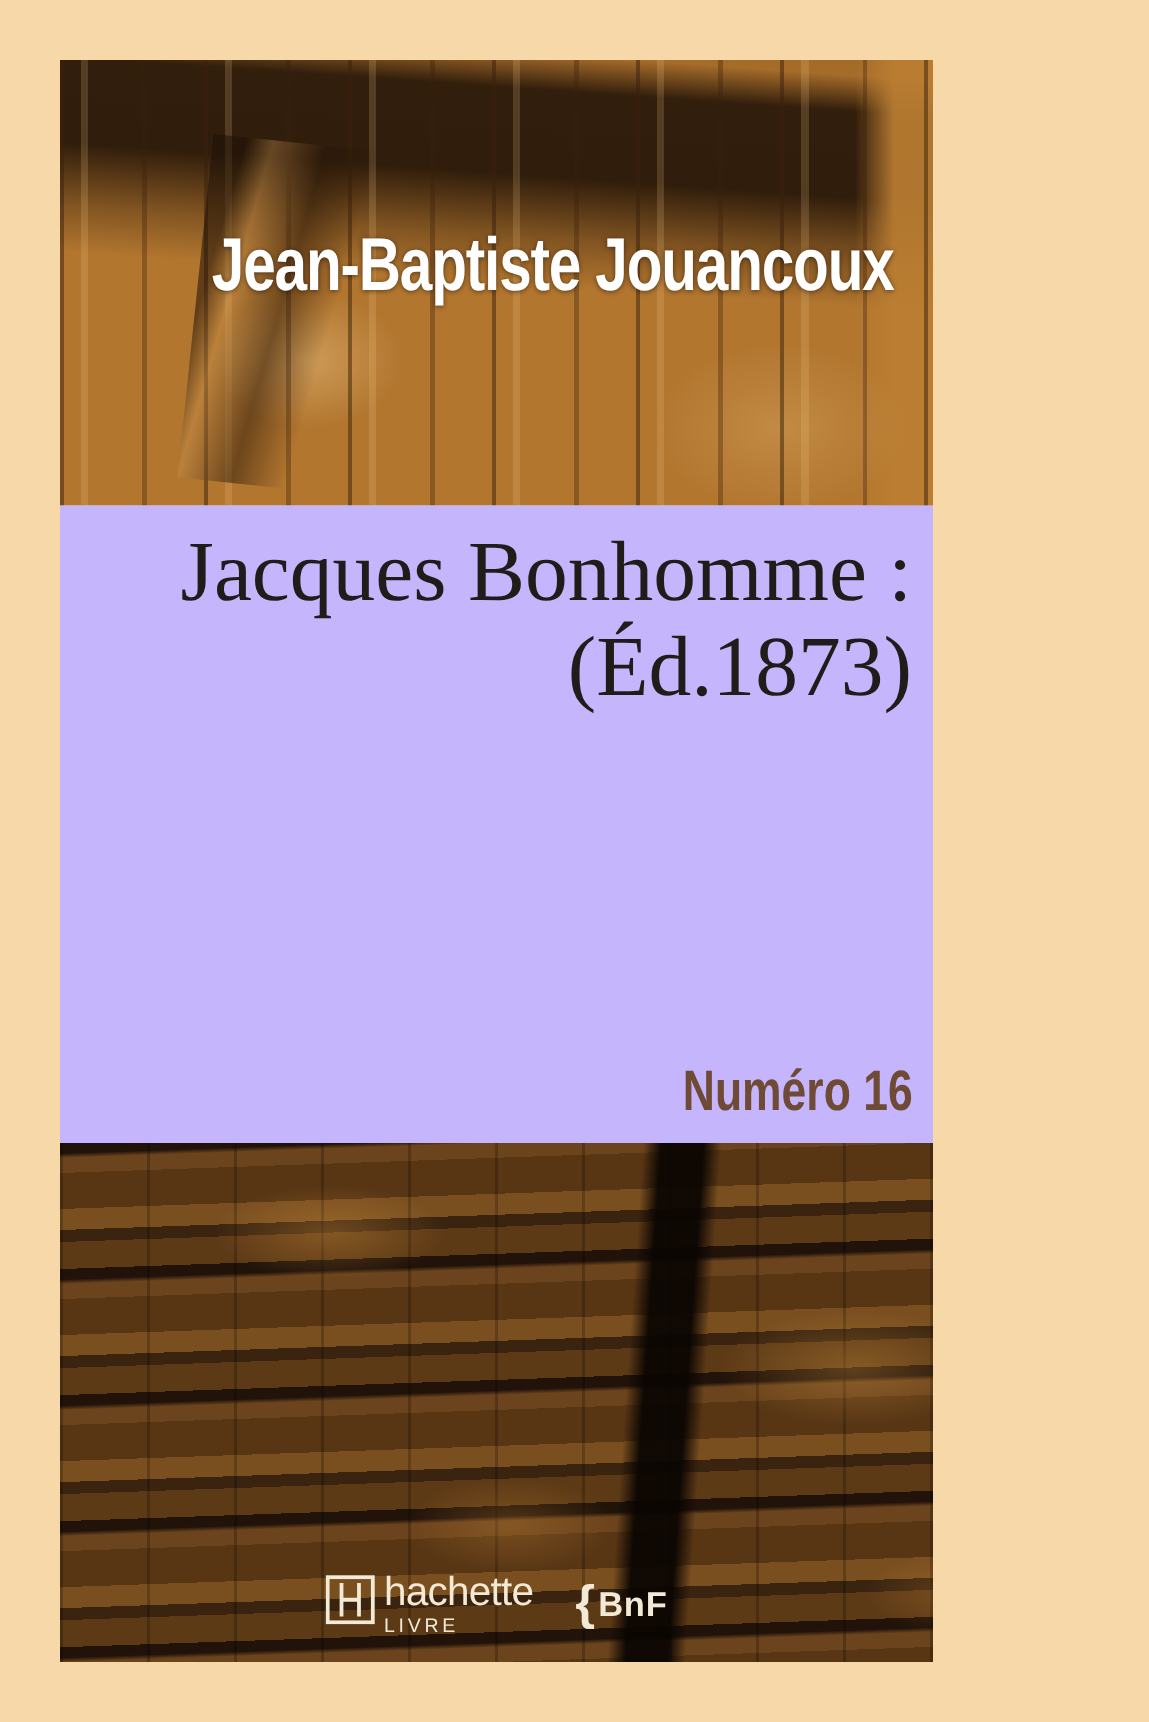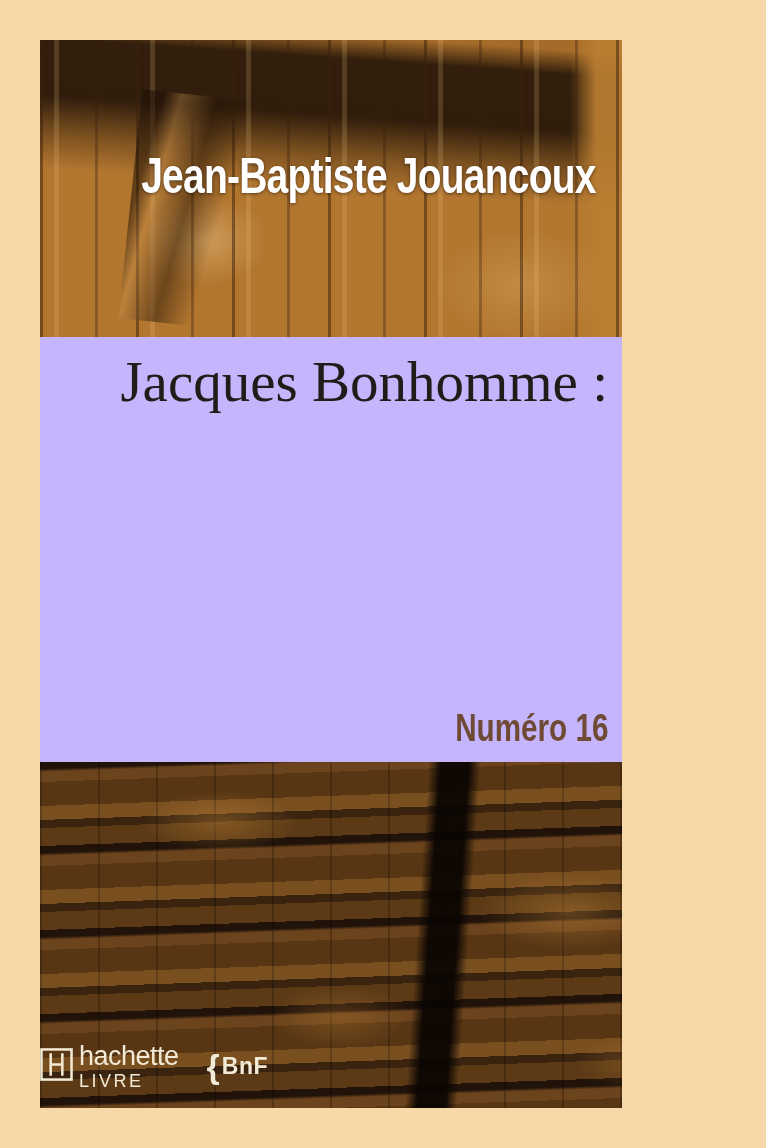--- a/index.html
+++ b/index.html
@@ -143,38 +143,39 @@
         #5d3a16 66px 84px),
       #35200e;
   }
 
   .logo-bar {
     position: absolute;
     left: 0;
     right: 0;
     bottom: 18px;
     display: flex;
+    justify-content: center;
     align-items: center;
     gap: 28px;
   }
 
   .hachette-logo {
     display: flex;
     align-items: center;
     gap: 6px;
     color: #f2ead6;
   }
   .hachette-text { display: flex; flex-direction: column; line-height: 1; }
   .hachette-name {
     font-size: 27px;
     font-weight: 400;
     letter-spacing: -0.5px;
   }
   .hachette-sub {
-    font-size: 18px;
+    font-size: 13px;
     font-weight: 400;
     letter-spacing: 2.5px;
     margin-top: 2px;
   }
 
   .bnf-logo {
     display: flex;
     align-items: center;
     color: #f2ead6;
   }
@@ -198,20 +199,21 @@
 <div class="cover">
   <div class="cover-inner">
 
     <div class="top-photo">
       <div class="author-name">Jean-Baptiste Jouancoux</div>
     </div>
 
     <div class="title-panel">
       <div class="title-block">
         <div class="title-line">Jacques Bonhomme :</div>
+        <div class="title-line">(Éd.1873)</div>
       </div>
       <div class="issue-number">Numéro 16</div>
     </div>
 
     <div class="bottom-photo">
       <div class="logo-bar">
 
         <div class="hachette-logo">
           <span>
             <svg width="33" height="33" viewBox="0 0 34 34" fill="none" stroke="#f2ead6" stroke-width="2.6">

